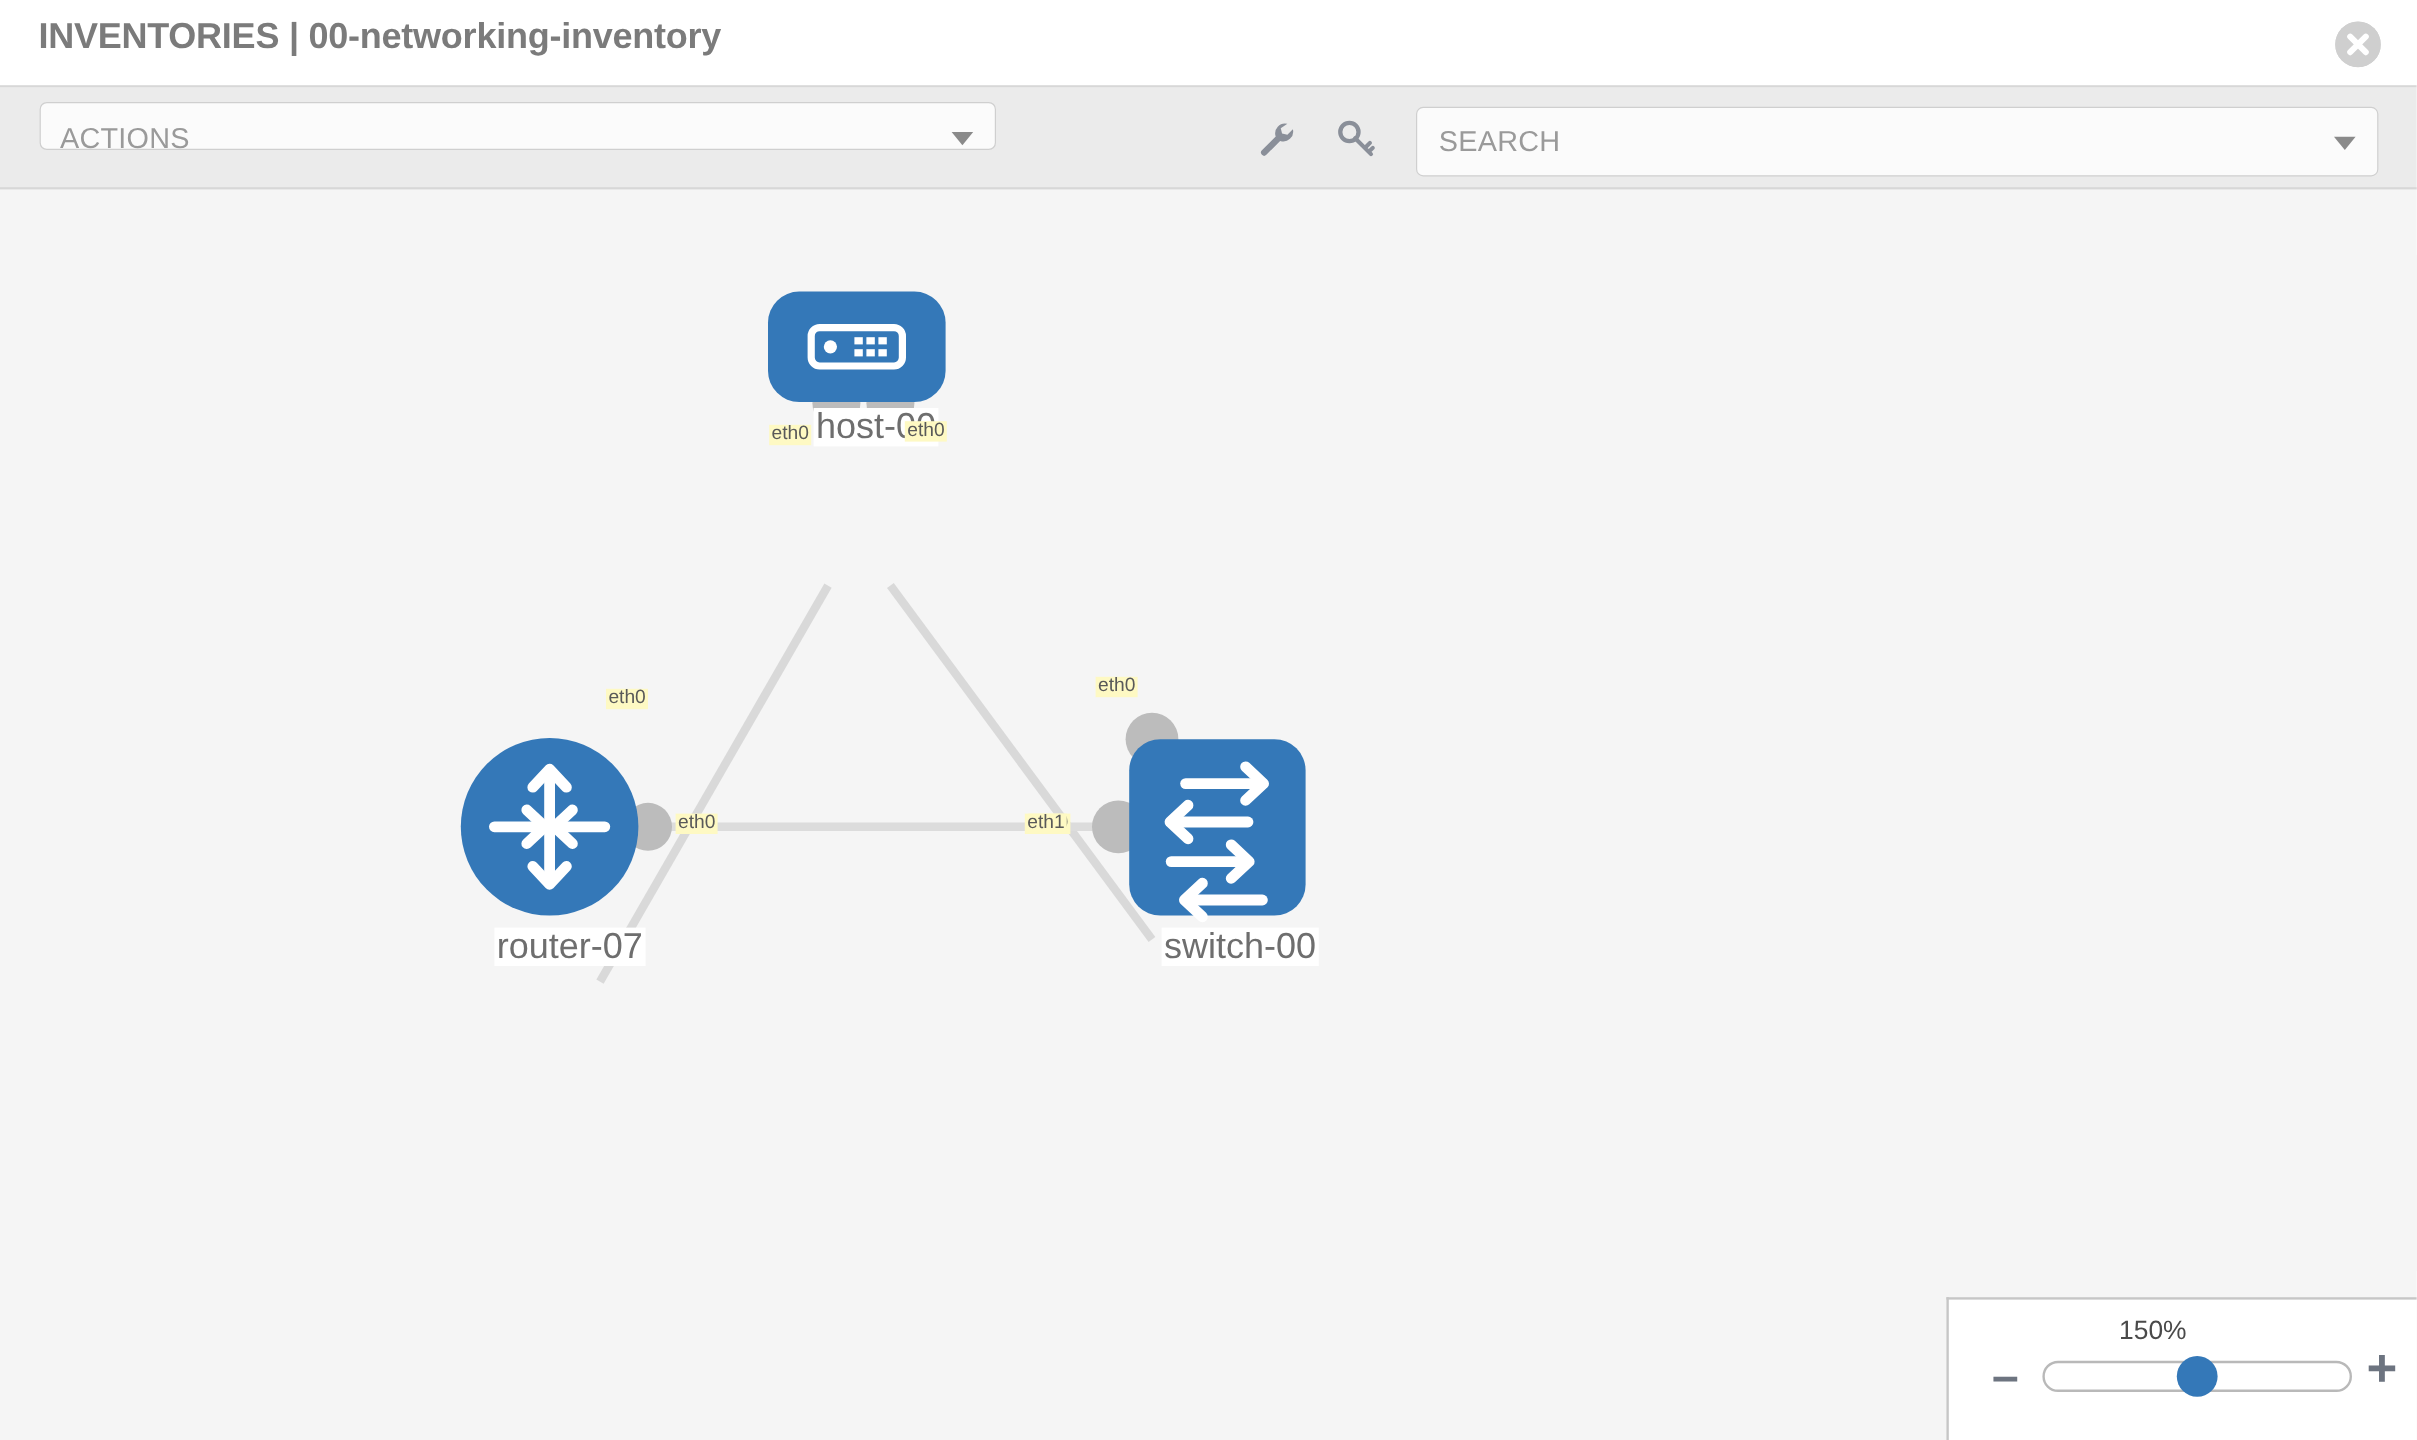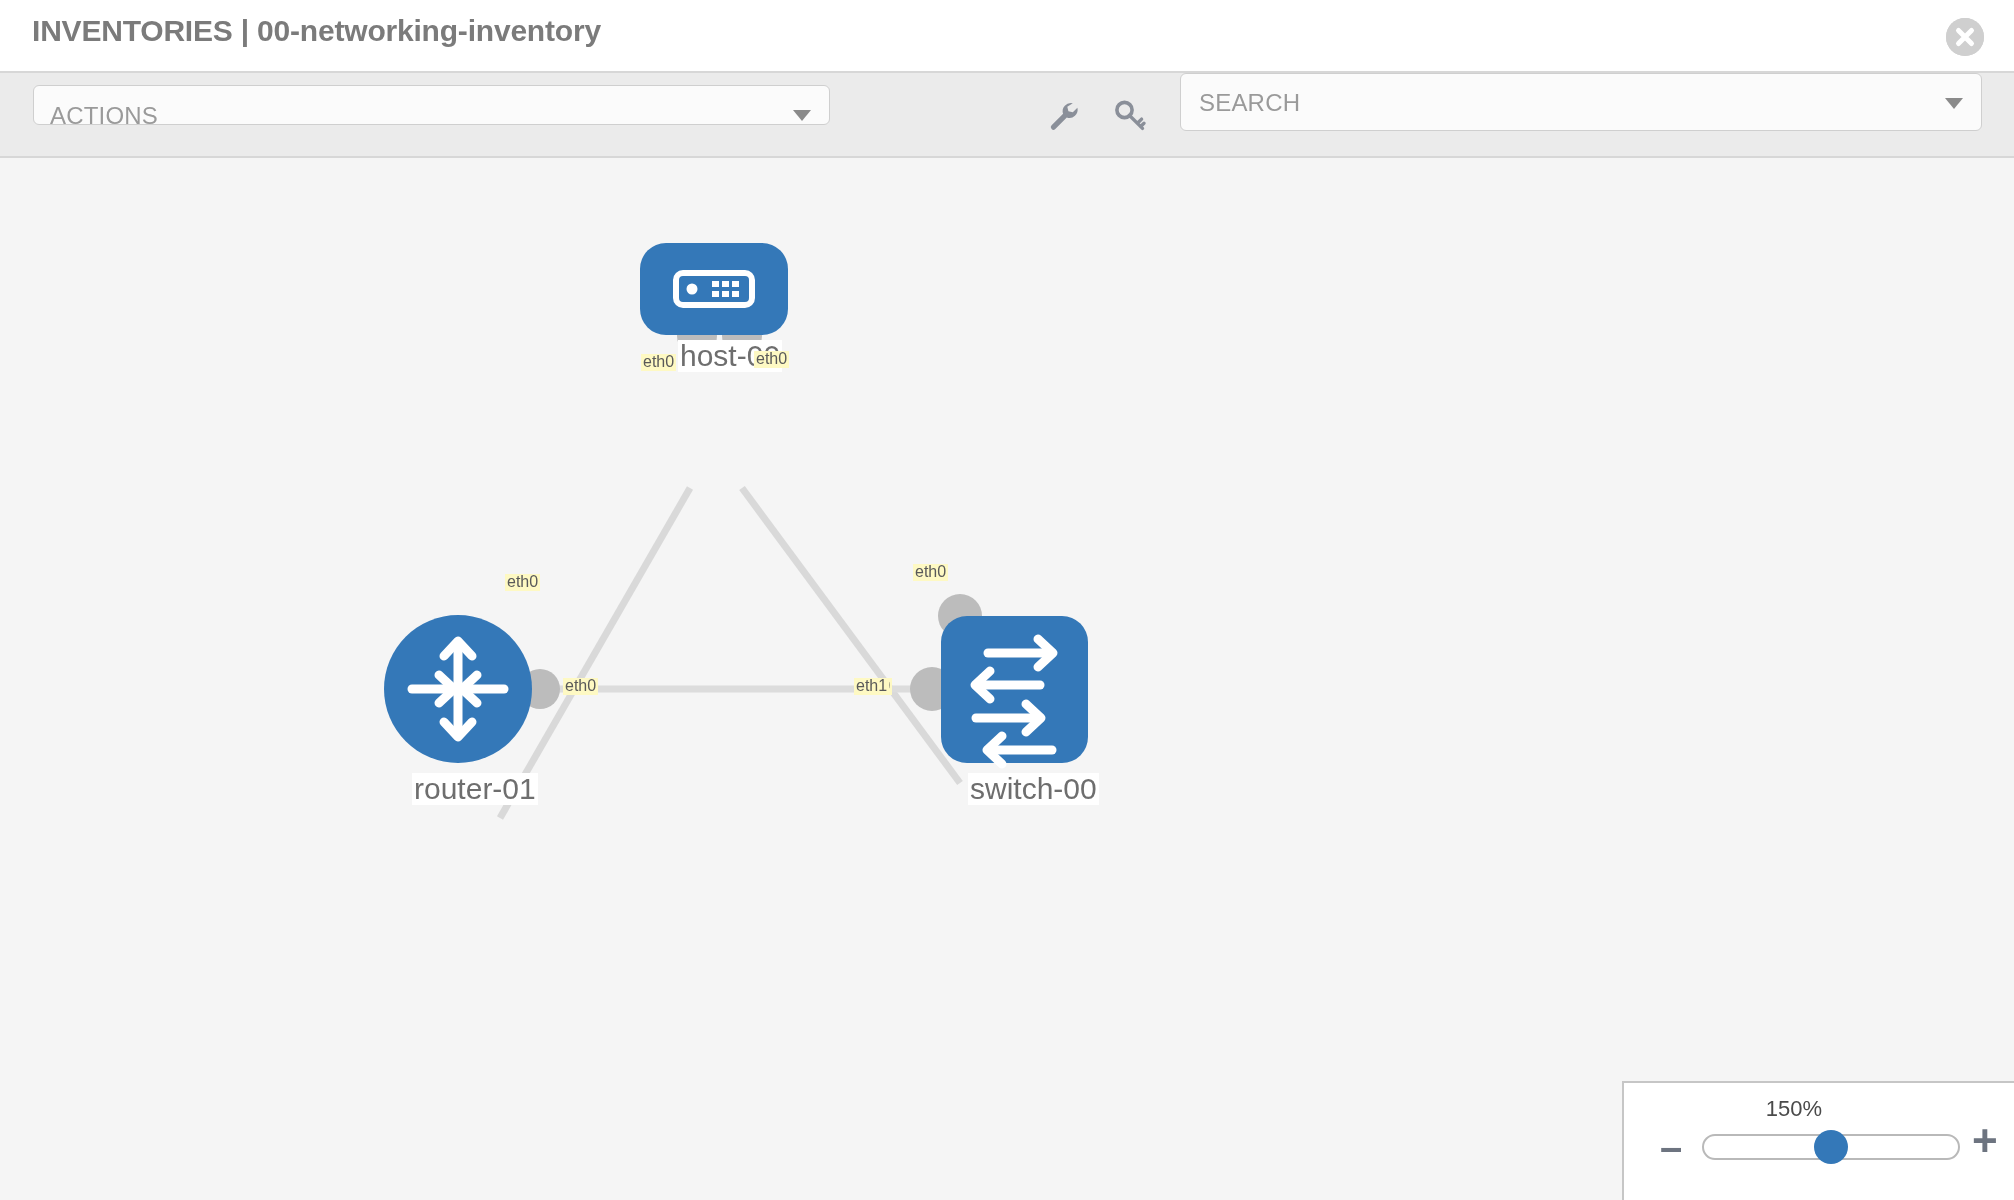--- a/index.html
+++ b/index.html
@@ -97,21 +97,21 @@
     width: 34px;
     height: 34px;
     cursor: pointer;
   }
   .tool-icon.wrench { left: 1047px; }
   .tool-icon.key    { left: 1113px; }
 
   .search-box {
     position: absolute;
     left: 1180px;
-    top: 0;
+    top: 16px;
     width: 802px;
     height: 58px;
     background: #fbfbfb;
     border: 1px solid #cfcfcf;
     border-radius: 6px;
     box-sizing: border-box;
   }
   .search-box input {
     position: absolute;
     left: 16px;
@@ -321,21 +321,21 @@
           <line x1="976" y1="560" x2="1040" y2="560"></line>
           <polyline points="1026,546 1041,560 1026,574"></polyline>
 
           <line x1="1052" y1="592" x2="988" y2="592"></line>
           <polyline points="1002,578 987,592 1002,606"></polyline>
         </g>
       </g>
     </svg>
 
     <div class="nodelabel" style="left:678px; top:182px;">host-00</div>
-    <div class="nodelabel" style="left:412px; top:615px;">router-01</div>
+    <div class="nodelabel" style="left:412px; top:615px;">router-07</div>
     <div class="nodelabel" style="left:968px; top:615px;">switch-00</div>
 
     <div class="iflabel" style="left:641px; top:196px;">eth0</div>
     <div class="iflabel" style="left:754px; top:193px;">eth0</div>
 
     <div class="iflabel" style="left:505px; top:416px;">eth0</div>
     <div class="iflabel" style="left:913px; top:406px;">eth0</div>
 
     <div class="iflabel" style="left:563px; top:520px;">eth0</div>
     <div class="iflabel" style="left:857px; top:520px;">eth0</div>

